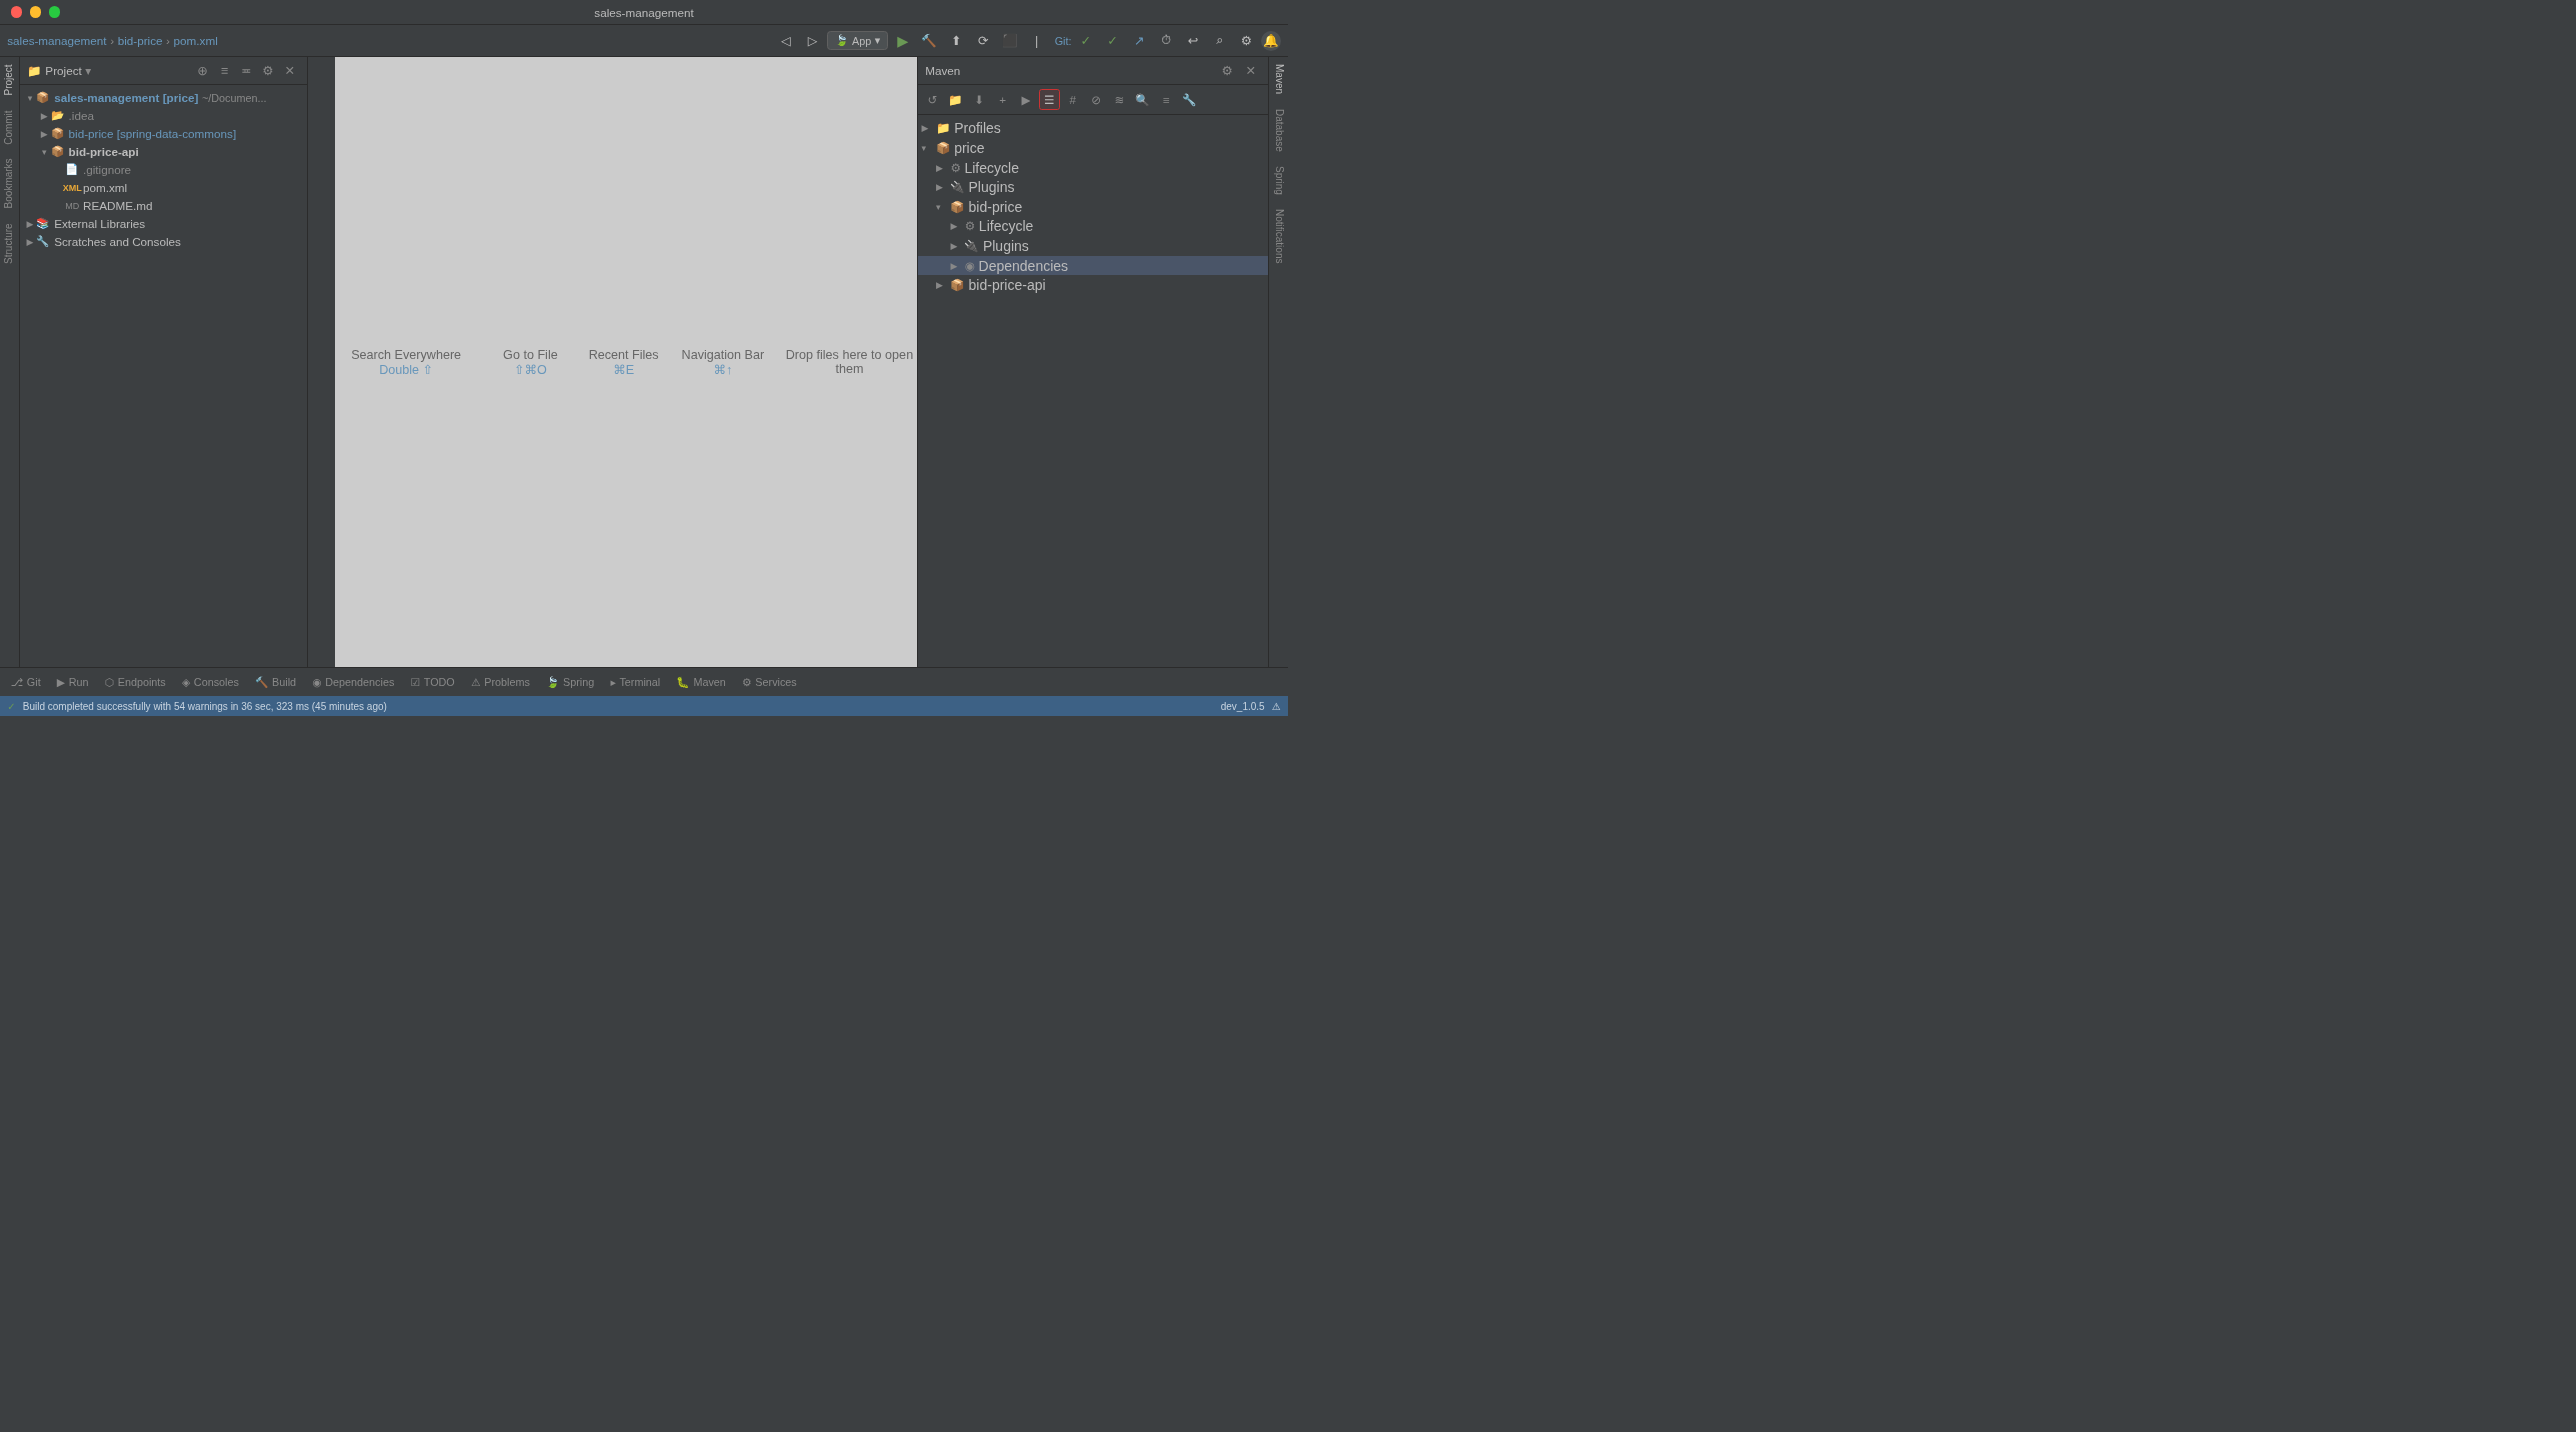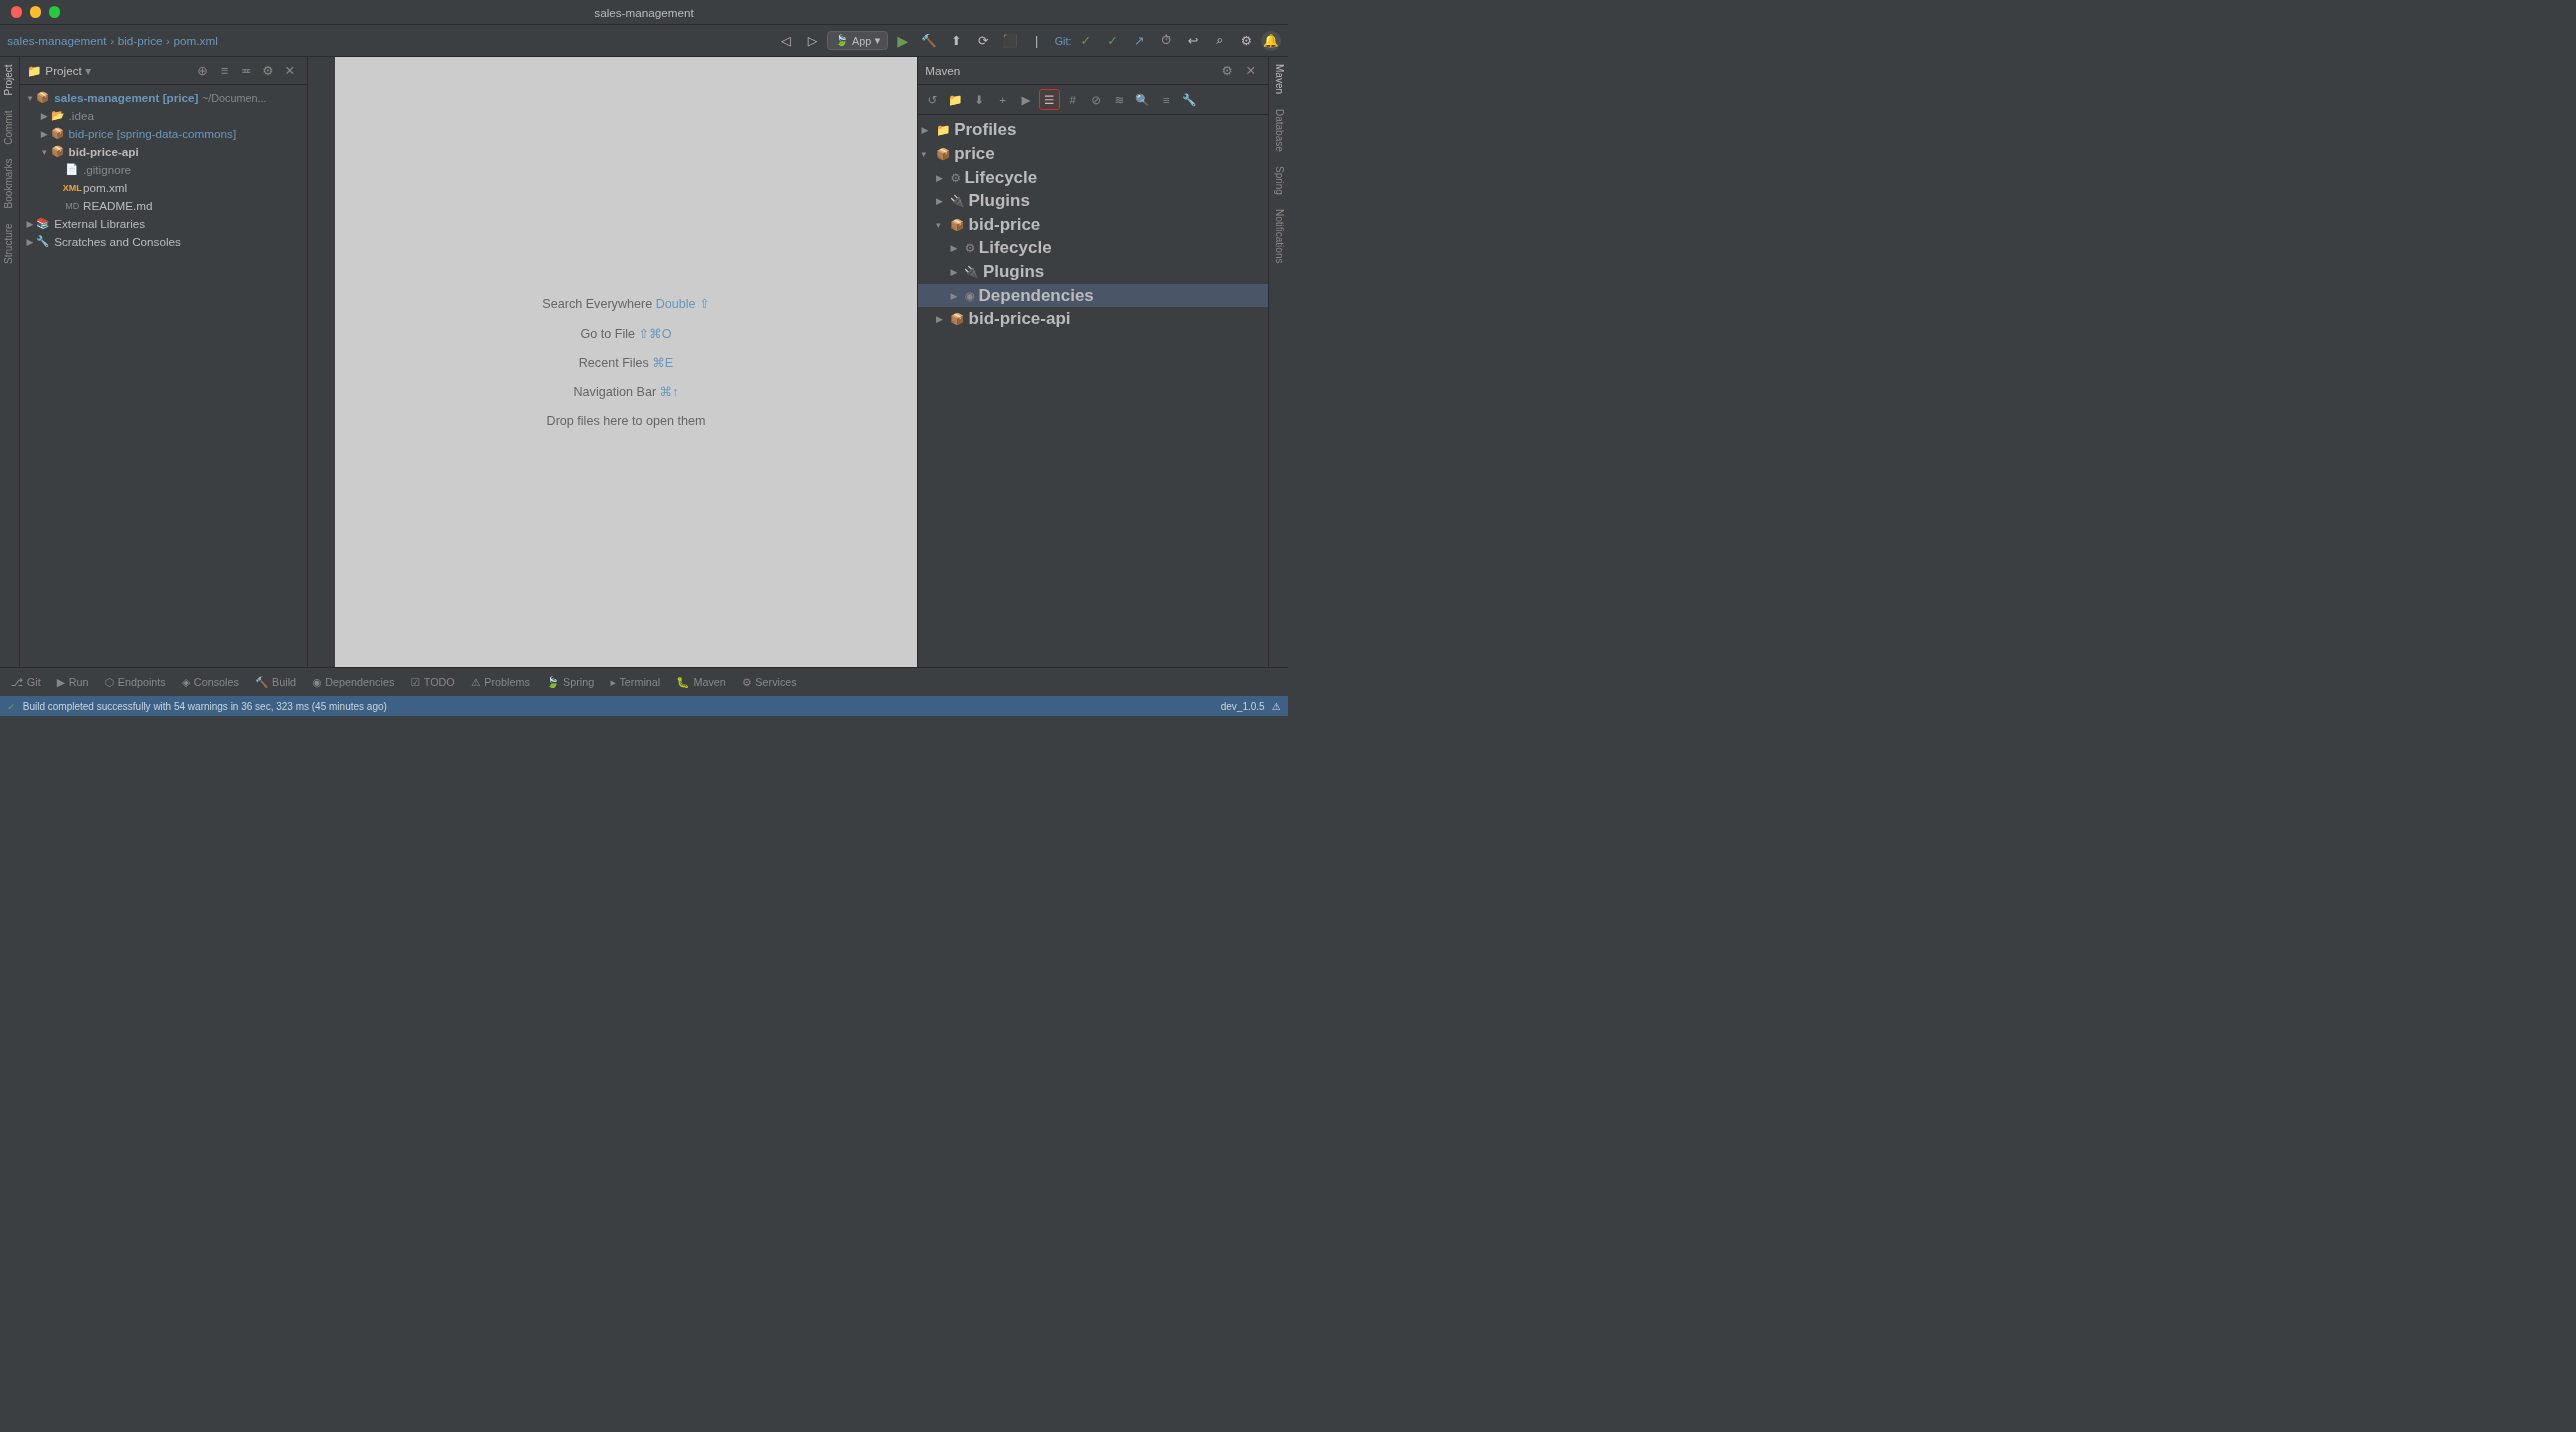--- a/index.html
+++ b/index.html
@@ -222,21 +222,21 @@
     .icon-scratches { color: #8888cc; }
     .icon-libs { color: #888; }
 
     
     .editor-area {
       flex: 1;
       background: #cccccc;
       display: flex;
       align-items: center;
       justify-content: center;
-      flex-direction: column;
+      flex-direction: row;
       gap: 14.4px;
       margin-left: 27px;
     }
     .editor-hint {
       color: #666;
       font-size: 12.6px;
       text-align: center;
     }
     .editor-hint-shortcut { color: #6897bb; }
 
@@ -292,23 +292,22 @@
     .maven-item {
       display: flex;
       align-items: center;
       padding: 1.8px 3.6px;
       cursor: pointer;
       user-select: none;
       white-space: nowrap;
     }
     .maven-item.selected { background: #4c5052; }
     .maven-item-label {
-      font-size: 17px;
-      color: #bbbbbb;
-      font-weight: bold;
+      font-size: 14px;
+      color: #bbbbbb;
     }
 
     
     .right-tabs {
       width: 20px;
       background: #3c3f41;
       display: flex;
       flex-direction: column;
       border-left: 0.9px solid #2b2b2b;
     }

